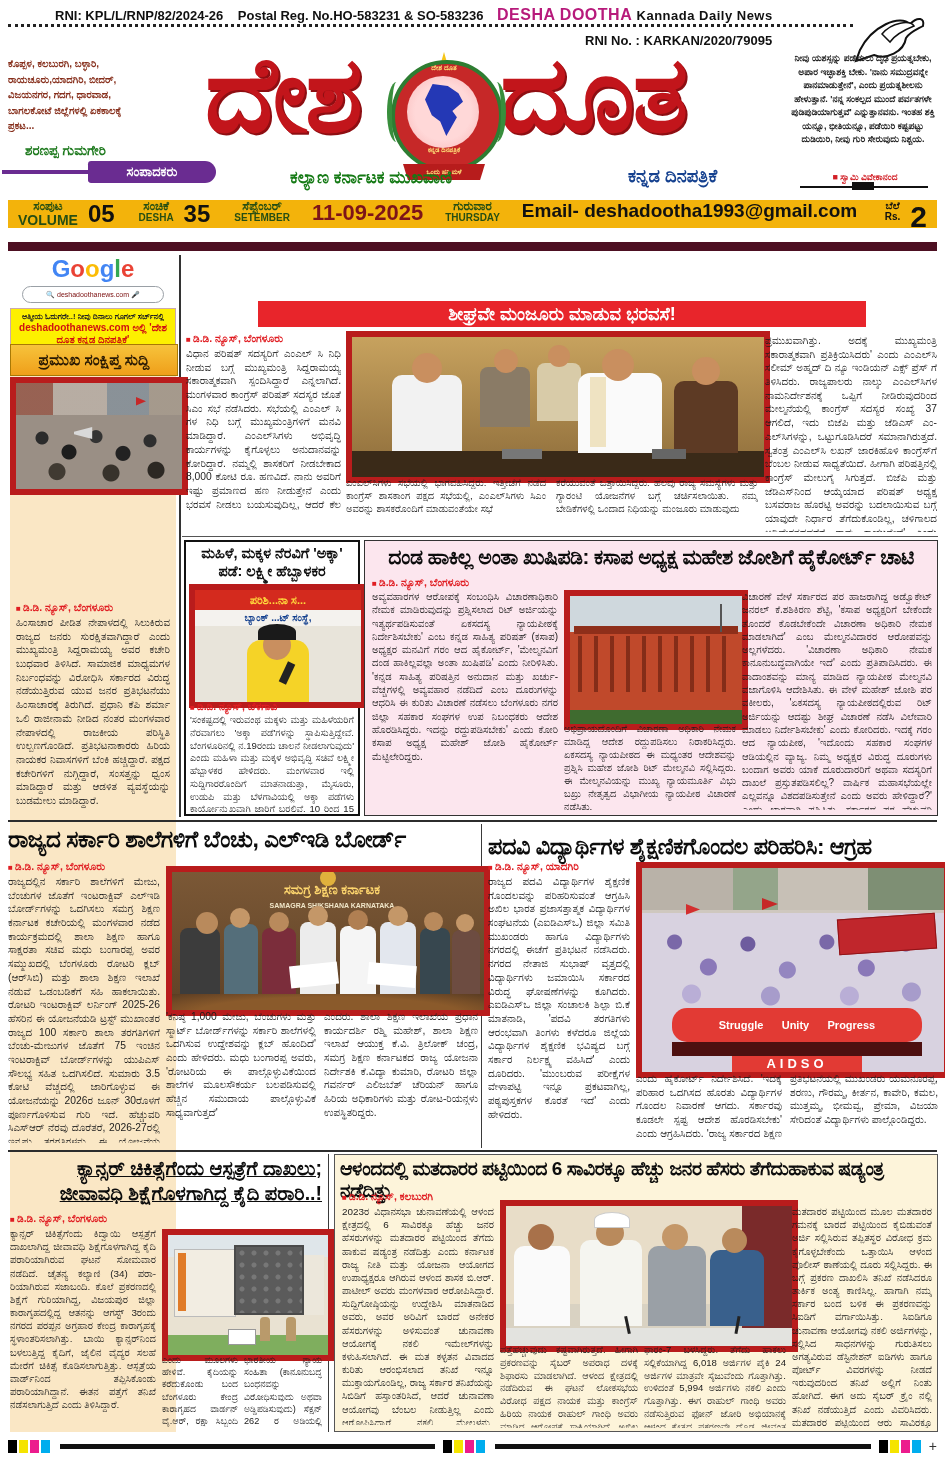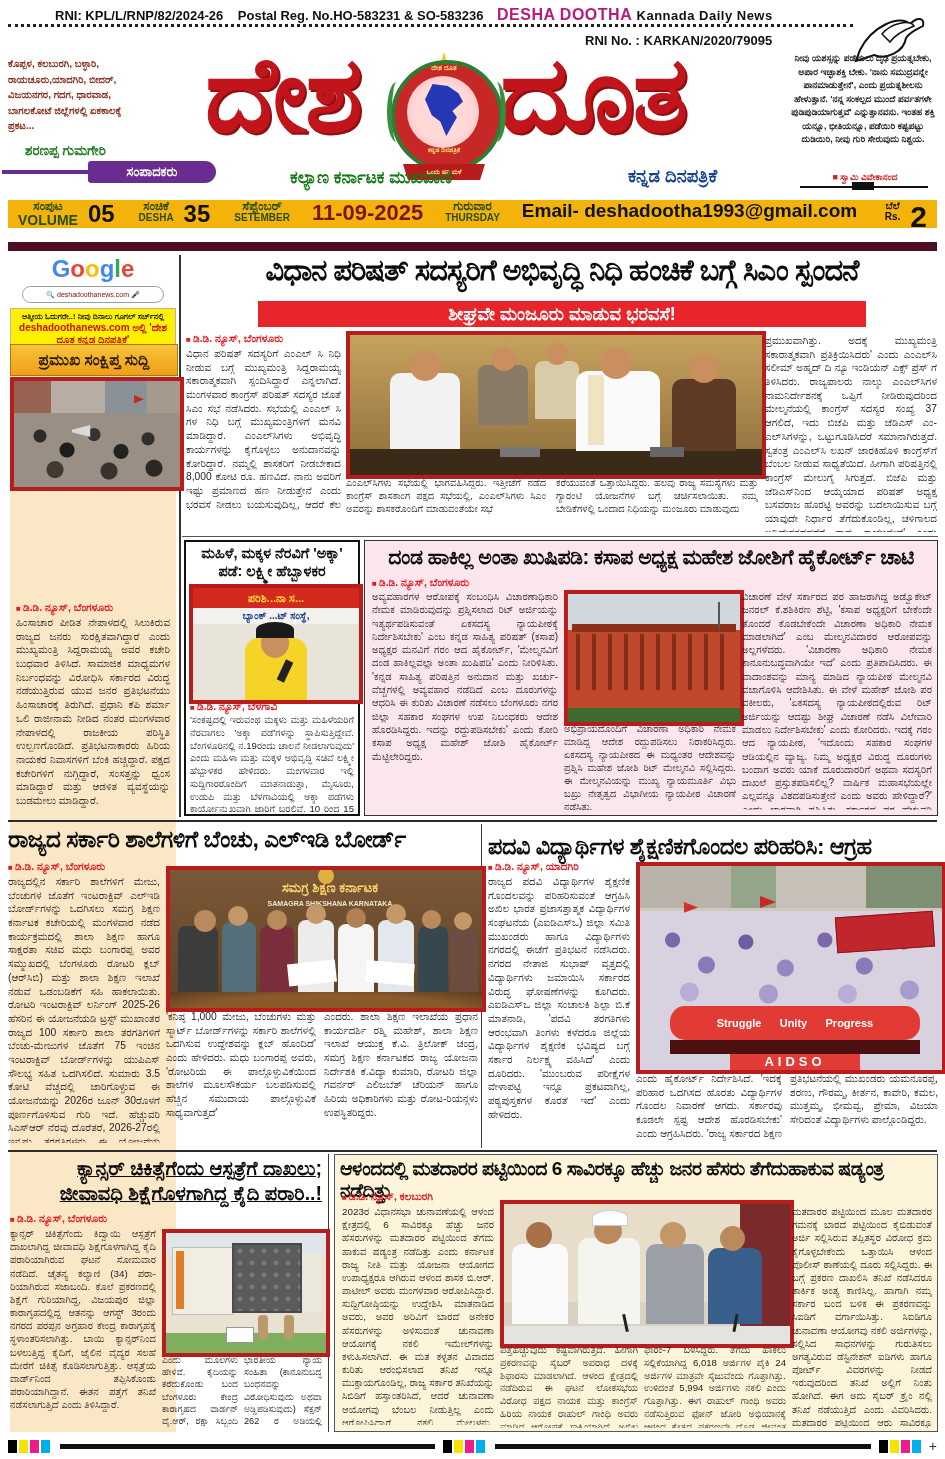--- a/index.html
+++ b/index.html
@@ -16,21 +16,21 @@
   .hline{background:#2c2c2c;height:2px;}
   
   .dotline{border-bottom:3px dotted #222;}
   .brand-en{color:#b71a7b;font-weight:bold;font-size:16px;letter-spacing:.5px;}
   .gold{background:#f3b30b;}
   .label-green{color:#274e13;font-weight:bold;line-height:1.05;text-align:center;}
   
   .mast-title{color:#c2151b;font-weight:bold;letter-spacing:-2px;text-shadow:2px 2px 0 #8e0e12;}
   .emblem{border-radius:50%;}
   
-  .ph{overflow:hidden;border:4px solid #b91c1c;}
+  .ph{overflow:hidden;border:6px solid #b91c1c;}
   .fig-head{position:absolute;border-radius:50%;background:#c98f5f;}
   
   .regsq{width:9px;height:13px;display:inline-block;margin-right:2px;}
 </style>
 </head>
 <body>
 
 <div id="page">
 
   <div class="abs" style="left:55px;top:8px;font-weight:bold;font-size:13px;">
@@ -140,21 +140,20 @@
       radial-gradient(circle at 22% 78%, #403a32 8px, transparent 9px),
       radial-gradient(circle at 58% 80%, #37322b 8px, transparent 9px),
       radial-gradient(circle at 88% 76%, #2c2823 8px, transparent 9px);"></div>
     <div class="abs" style="left:58px;top:44px;width:26px;height:12px;background:#d9d9d9;clip-path:polygon(0 40%,70% 0,70% 100%,0 60%);"></div>
     <div class="abs" style="left:120px;top:14px;width:10px;height:14px;background:#c62828;clip-path:polygon(0 0,100% 30%,0 60%);"></div>
   </div>
 
   <div class="abs kn byline" style="left:16px;top:601px;">ಡಿ.ಡಿ. ನ್ಯೂಸ್, ಬೆಂಗಳೂರು</div>
   <div class="abs kn body-text cut" style="left:16px;top:616px;width:154px;height:198px;">ಹಿಂಸಾಚಾರ ಪೀಡಿತ ನೇಪಾಳದಲ್ಲಿ ಸಿಲುಕಿರುವ ರಾಜ್ಯದ ಜನರು ಸುರಕ್ಷಿತವಾಗಿದ್ದಾರೆ ಎಂದು ಮುಖ್ಯಮಂತ್ರಿ ಸಿದ್ದರಾಮಯ್ಯ ಅವರ ಕಚೇರಿ ಬುಧವಾರ ತಿಳಿಸಿದೆ. ಸಾಮಾಜಿಕ ಮಾಧ್ಯಮಗಳ ನಿರ್ಬಂಧವನ್ನು ವಿರೋಧಿಸಿ ಸರ್ಕಾರದ ವಿರುದ್ಧ ನಡೆಯುತ್ತಿರುವ ಯುವ ಜನರ ಪ್ರತಿಭಟನೆಯು ಹಿಂಸಾಚಾರಕ್ಕೆ ತಿರುಗಿದೆ. ಪ್ರಧಾನಿ ಕೆಪಿ ಶರ್ಮಾ ಒಲಿ ರಾಜೀನಾಮೆ ನೀಡಿದ ನಂತರ ಮಂಗಳವಾರ ನೇಪಾಳದಲ್ಲಿ ರಾಜಕೀಯ ಪರಿಸ್ಥಿತಿ ಉಲ್ಬಣಗೊಂಡಿದೆ. ಪ್ರತಿಭಟನಾಕಾರರು ಹಿರಿಯ ನಾಯಕರ ನಿವಾಸಗಳಿಗೆ ಬೆಂಕಿ ಹಚ್ಚಿದ್ದಾರೆ. ಪಕ್ಷದ ಕಚೇರಿಗಳಿಗೆ ನುಗ್ಗಿದ್ದಾರೆ, ಸಂಸತ್ತನ್ನು ಧ್ವಂಸ ಮಾಡಿದ್ದಾರೆ ಮತ್ತು ಆಡಳಿತ ವ್ಯವಸ್ಥೆಯನ್ನು ಬುಡಮೇಲು ಮಾಡಿದ್ದಾರೆ.</div>
 
-  <div class="abs kn headline" style="left:186px;top:254px;width:752px;font-size:29px;text-align:center;letter-spacing:-1px;">ವಿಧಾನ ಪರಿಷತ್ ಸದಸ್ಯರಿಗೆ ಅಭಿವೃದ್ಧಿ ನಿಧಿ ಹಂಚಿಕೆ ಬಗ್ಗೆ ಸಿಎಂ ಸ್ಪಂದನೆ</div>
   <div class="abs kn" style="left:258px;top:301px;width:608px;height:26px;background:#e8252b;color:#fff;font-weight:bold;font-size:18px;text-align:center;line-height:26px;">ಶೀಘ್ರವೇ ಮಂಜೂರು ಮಾಡುವ ಭರವಸೆ!</div>
   <div class="abs kn byline" style="left:186px;top:332px;">ಡಿ.ಡಿ. ನ್ಯೂಸ್, ಬೆಂಗಳೂರು</div>
   <div class="abs kn body-text cut" style="left:186px;top:347px;width:155px;height:163px;">ವಿಧಾನ ಪರಿಷತ್ ಸದಸ್ಯರಿಗೆ ಎಂಎಲ್ ಸಿ ನಿಧಿ ನೀಡುವ ಬಗ್ಗೆ ಮುಖ್ಯಮಂತ್ರಿ ಸಿದ್ದರಾಮಯ್ಯ ಸಕಾರಾತ್ಮಕವಾಗಿ ಸ್ಪಂದಿಸಿದ್ದಾರೆ ಎನ್ನಲಾಗಿದೆ. ಮಂಗಳವಾರ ಕಾಂಗ್ರೆಸ್ ಪರಿಷತ್ ಸದಸ್ಯರ ಜೊತೆ ಸಿಎಂ ಸಭೆ ನಡೆಸಿದರು. ಸಭೆಯಲ್ಲಿ ಎಂಎಲ್ ಸಿ ಗಳ ನಿಧಿ ಬಗ್ಗೆ ಮುಖ್ಯಮಂತ್ರಿಗಳಿಗೆ ಮನವಿ ಮಾಡಿದ್ದಾರೆ. ಎಂಎಲ್‌ಸಿಗಳು ಅಭಿವೃದ್ಧಿ ಕಾರ್ಯಗಳನ್ನು ಕೈಗೊಳ್ಳಲು ಅನುದಾನವನ್ನು ಕೋರಿದ್ದಾರೆ. ನಮ್ಮಲ್ಲಿ ಶಾಸಕರಿಗೆ ನೀಡಬೇಕಾದ 8,000 ಕೋಟಿ ರೂ. ಹಣವಿದೆ. ನಾನು ಅವರಿಗೆ ಇಷ್ಟು ಪ್ರಮಾಣದ ಹಣ ನೀಡುತ್ತೇನೆ ಎಂದು ಭರವಸೆ ನೀಡಲು ಬಯಸುವುದಿಲ್ಲ, ಆದರೆ ಕೆಲ ಪ್ರಮಾಣದಲ್ಲಿ ಹಣವನ್ನು ಹಂಚಿಕೆ ಮಾಡಲಾಗುವುದು ಎಂದು ಭರವಸೆ ನೀಡಿದ್ದೇನೆ ಎಂದು ಸಿಎಂ ಸಭೆಯ ನಂತರ ಸುದ್ದಿಗಾರರಿಗೆ ತಿಳಿಸಿದರು. ಸಿದ್ದರಾಮಯ್ಯ ಅವರು ಆಡಳಿತ ಪಕ್ಷದ ಎಂಎಲ್‌ಸಿಗಳೊಂದಿಗೆ ಸುಮಾರು ಮೂರು ಗಂಟೆಗಳ ಕಾಲ ಸಭೆ ನಡೆಸಿದ್ದು, 30</div>
 
   <div class="abs ph" style="left:346px;top:331px;width:412px;height:140px;background:linear-gradient(#c7a25e,#8d6c3a);">
     <div class="abs" style="left:0;bottom:0;width:412px;height:26px;background:#3a2a18;"></div>
     <div class="abs" style="left:40px;top:38px;width:70px;height:76px;background:#f2f2f2;border-radius:10px 10px 0 0;"></div>
     <div class="fig-head" style="left:60px;top:16px;width:30px;height:30px;"></div>
     <div class="abs" style="left:128px;top:30px;width:50px;height:60px;background:#8a7b66;border-radius:8px 8px 0 0;"></div>
     <div class="fig-head" style="left:142px;top:12px;width:24px;height:24px;"></div>

